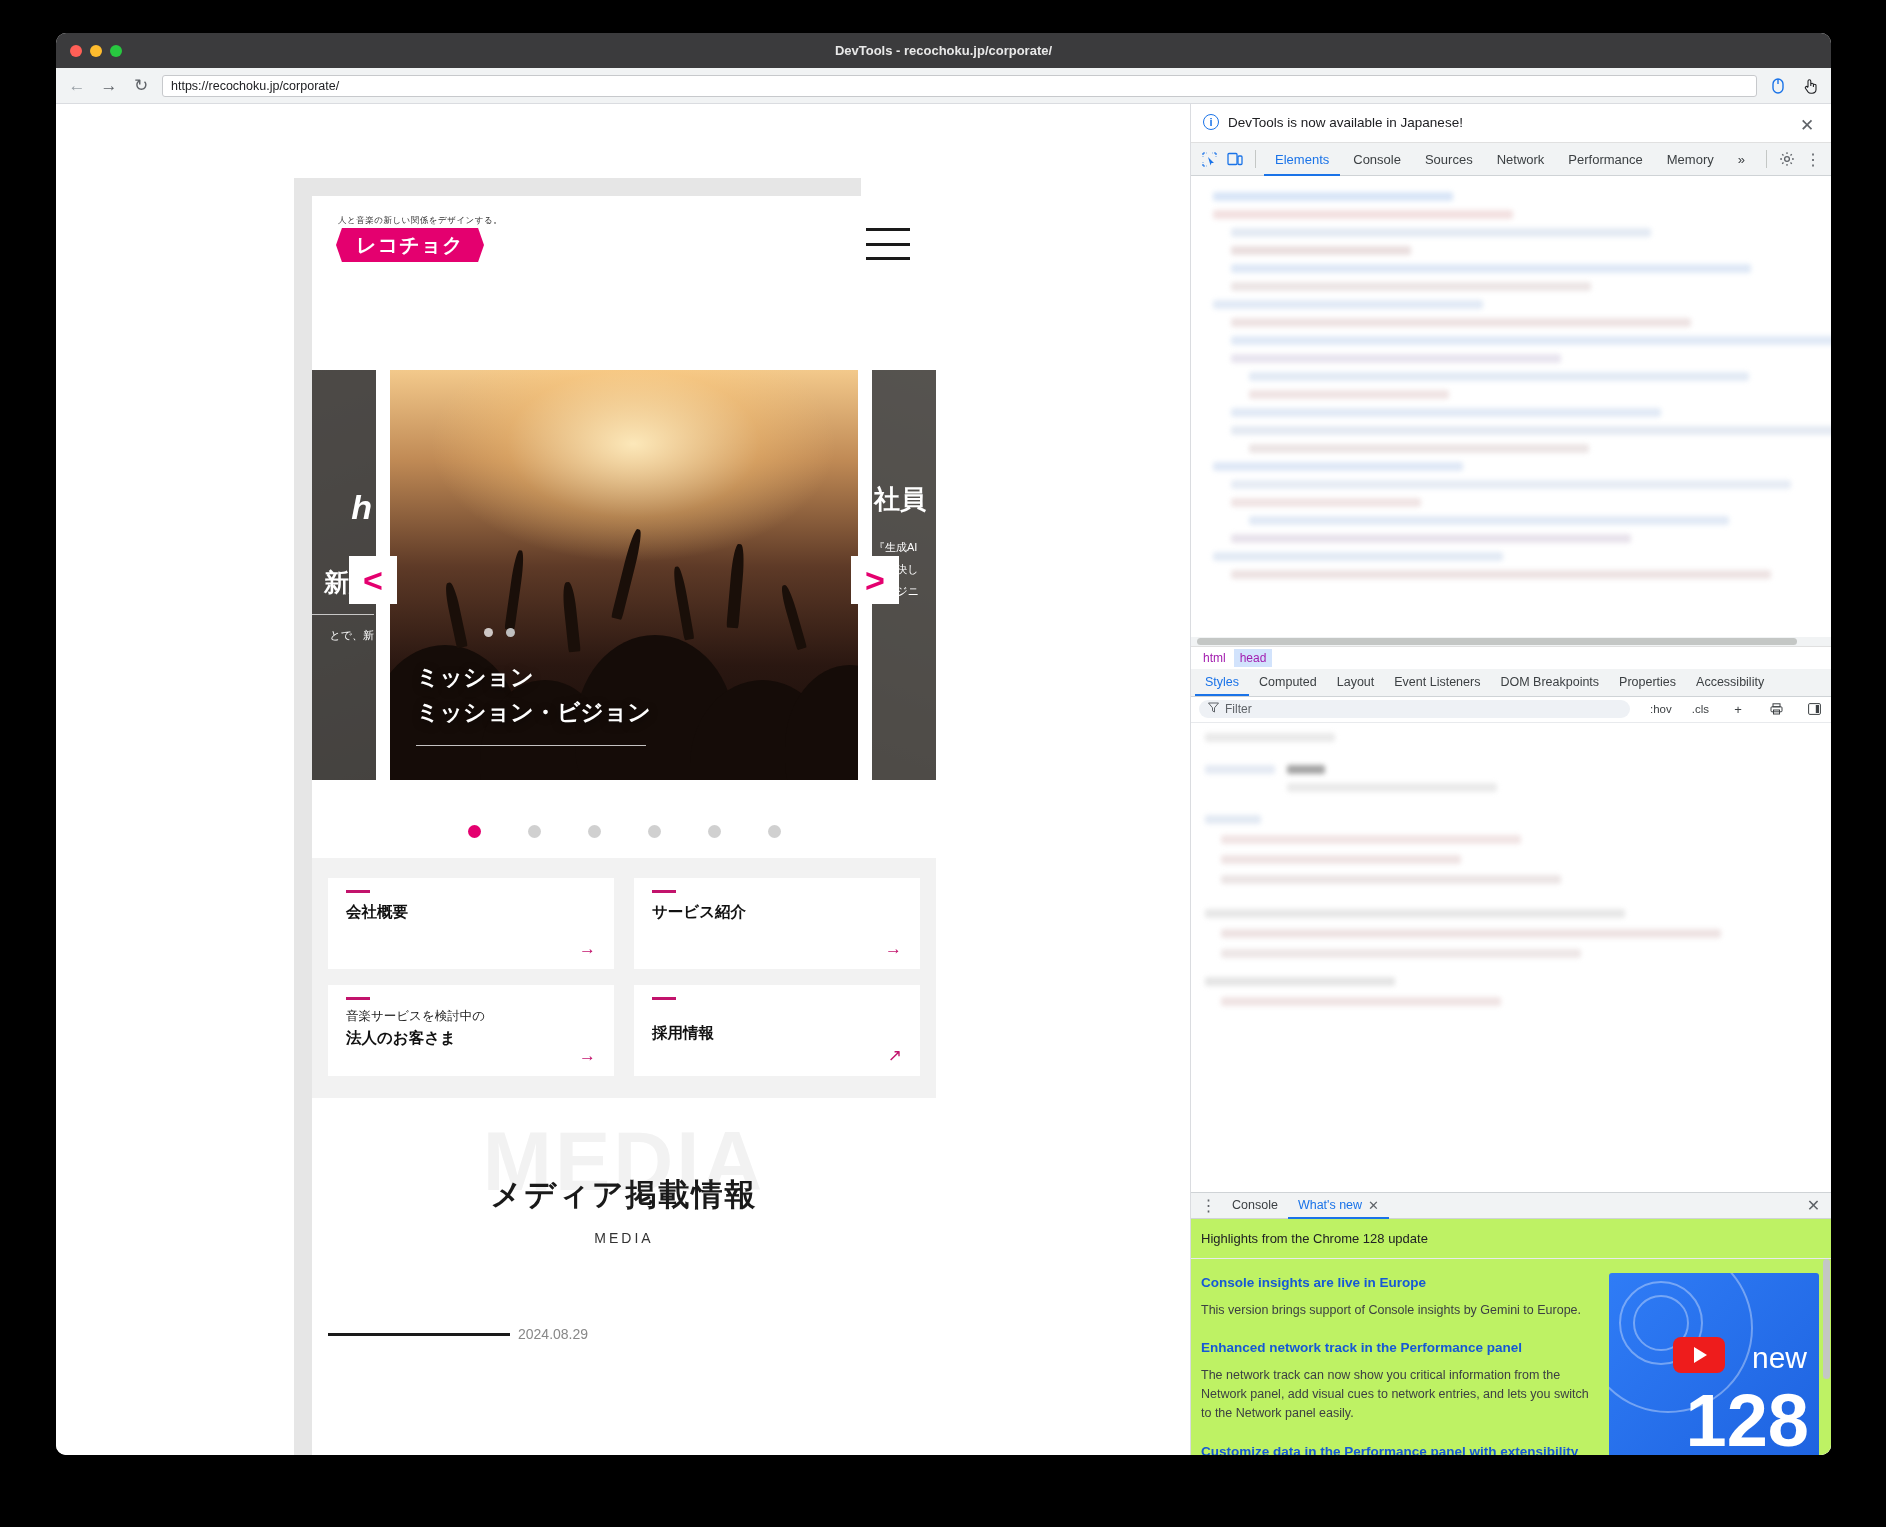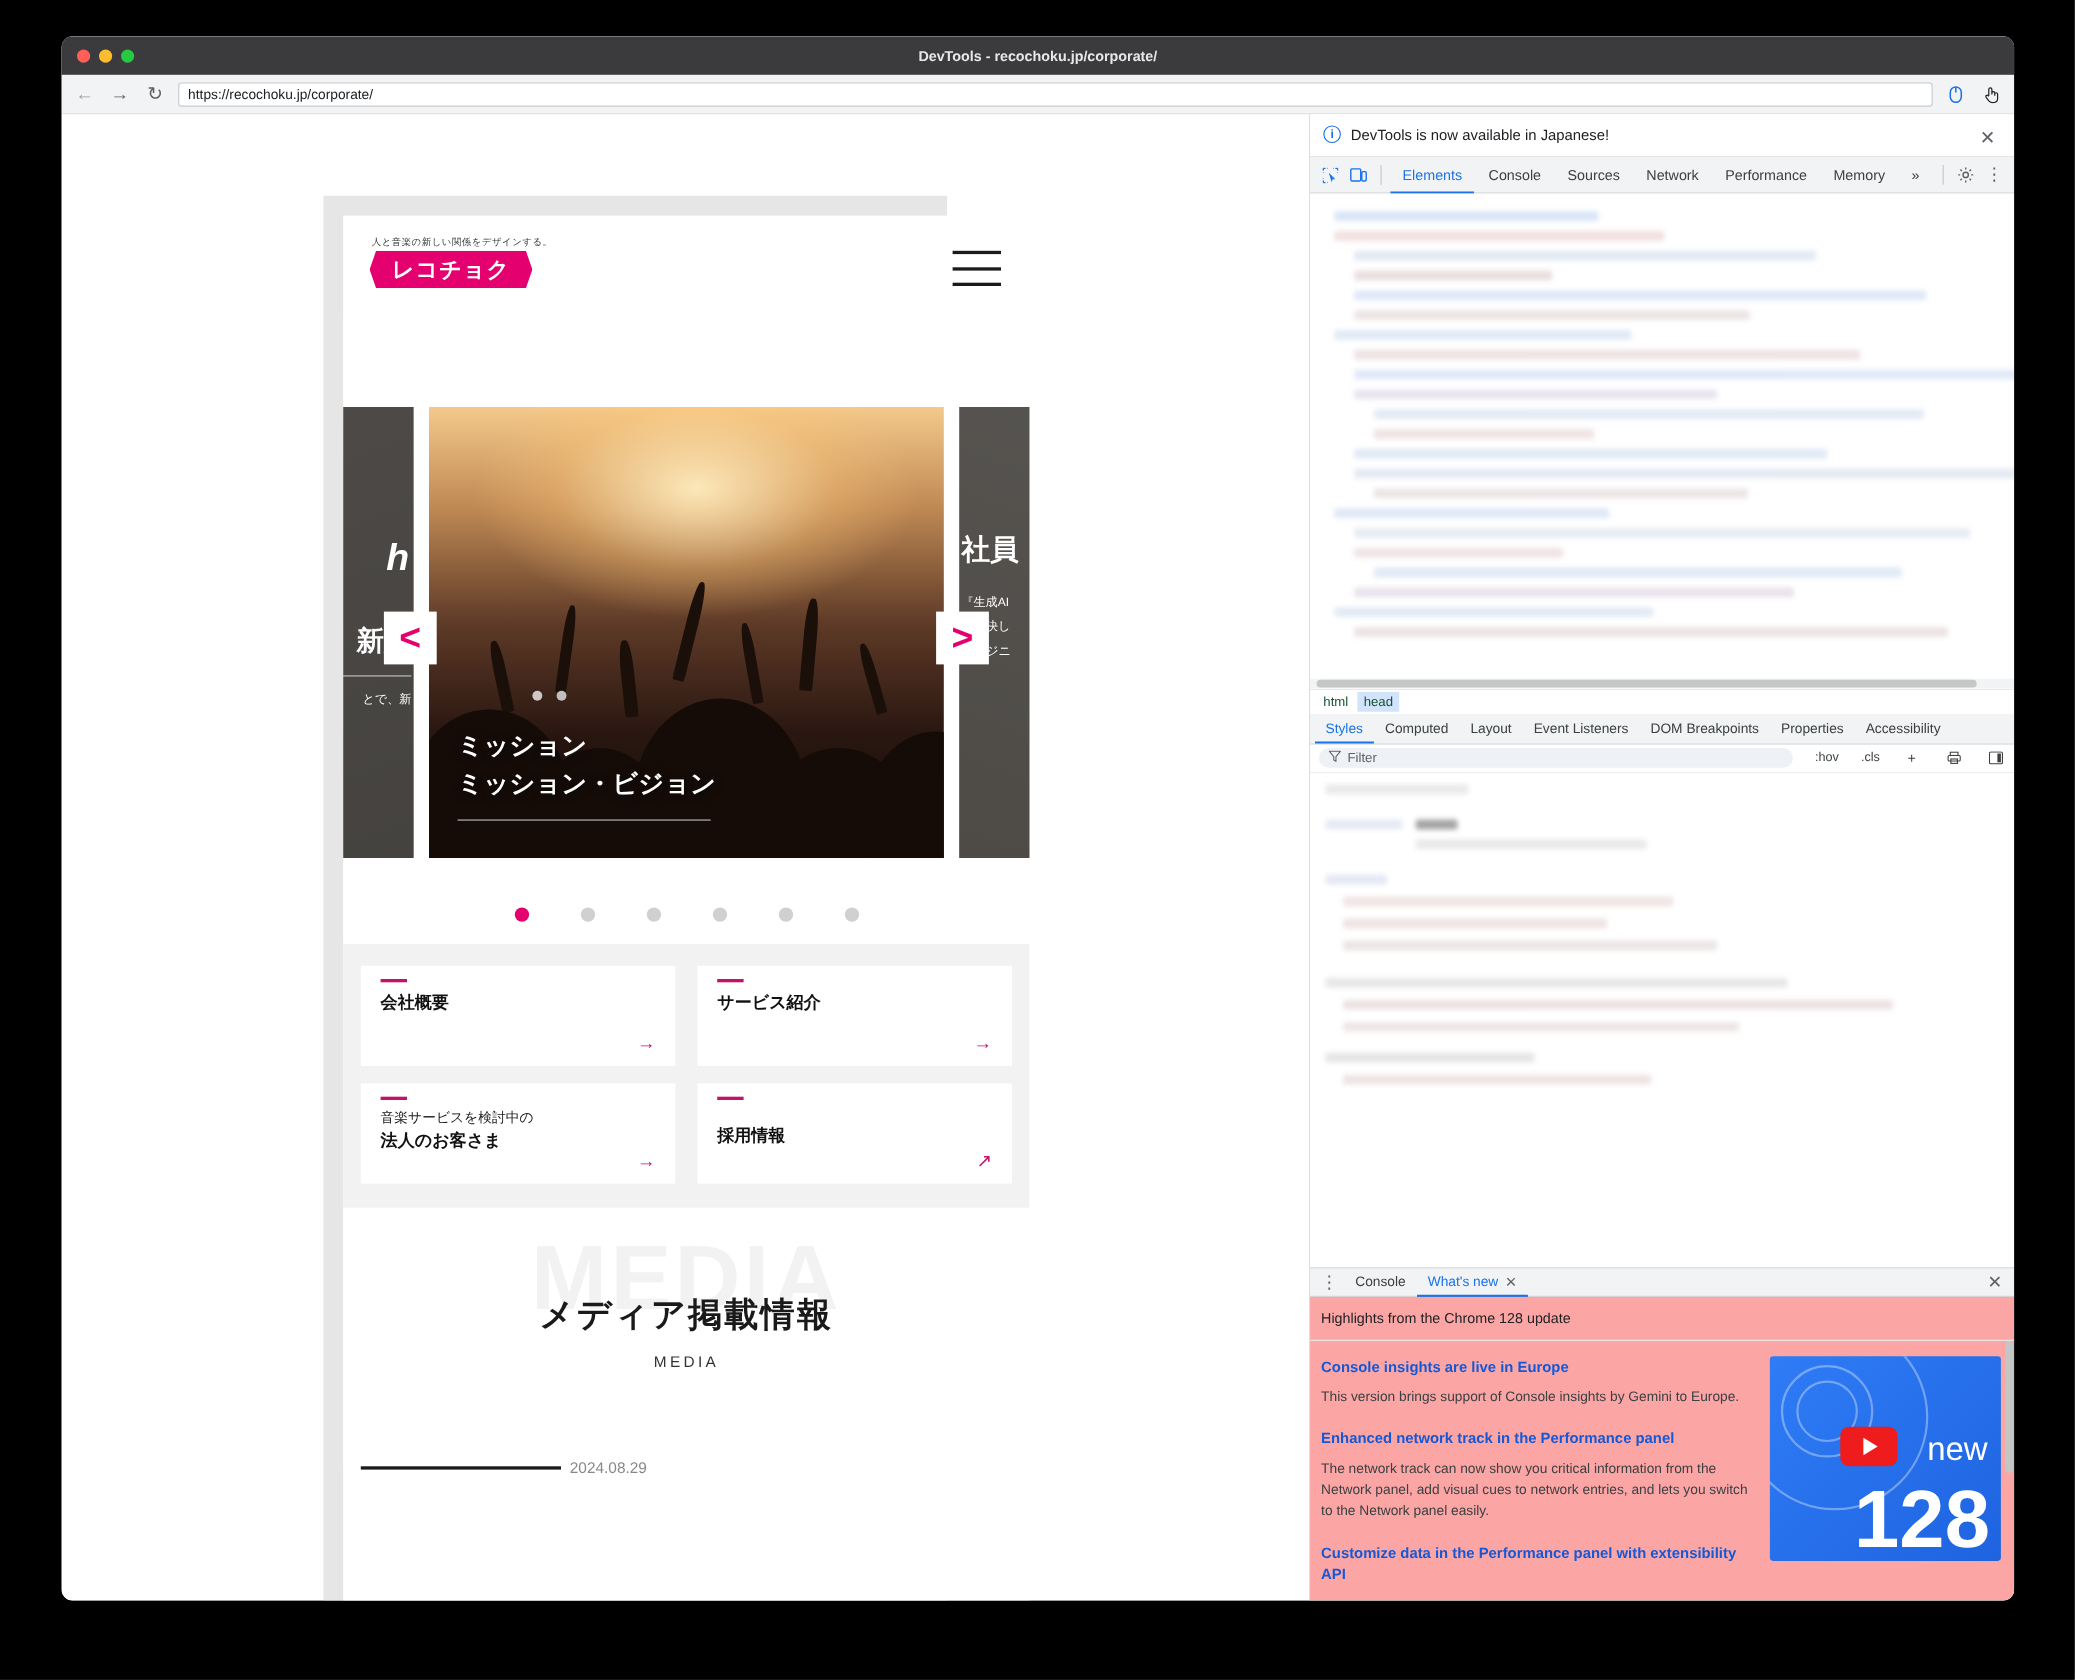--- a/index.html
+++ b/index.html
@@ -223,21 +223,21 @@
   .blur-line { position: absolute; height: 9px; border-radius: 2px; filter: blur(2.5px); opacity: .55; }
   #dom-hscroll {
     position: absolute; left: 0; right: 0; bottom: 0; height: 9px; background: #f1f3f4;
   }
   #dom-hscroll .thumb { position: absolute; left: 6px; width: 600px; height: 7px; top: 1px; background: #c4c7c5; border-radius: 4px; }
 
   #crumbs {
     height: 23px; background: #fff; border-top: 1px solid #e0e0e0;
     display: flex; align-items: center; gap: 2px; padding: 0 6px; flex: 0 0 23px;
   }
-  .crumb { font-size: 12px; padding: 2px 6px; color: #14532d; cursor: pointer; }
+  .crumb { font-size: 12px; padding: 2px 6px; color: #a21caf; cursor: pointer; }
   .crumb.on { background: #d2e3fc; }
 
   #styles-tabs {
     height: 28px; background: #f1f3f4; border-bottom: 1px solid #cfd3d6;
     display: flex; align-items: center; padding: 0 4px; flex: 0 0 28px;
   }
   .st-tab { padding: 0 10px; height: 28px; line-height: 28px; font-size: 12.5px; color: #3c4043; cursor: pointer; white-space: nowrap;}
   .st-tab.active { color: #1a73e8; box-shadow: inset 0 -2px 0 #1a73e8; }
 
   #filter-row {
@@ -255,21 +255,21 @@
 
   #drawer-tabs {
     height: 27px; background: #f1f3f4; border-top: 1px solid #cfd3d6; border-bottom: 1px solid #cfd3d6;
     display: flex; align-items: center; padding: 0 4px; flex: 0 0 27px;
   }
   .dw-tab { padding: 0 10px; height: 27px; line-height: 27px; font-size: 12.5px; color: #3c4043; cursor: pointer; display:flex; align-items:center; gap:6px;}
   .dw-tab.active { color: #1a73e8; box-shadow: inset 0 -2px 0 #1a73e8; }
   .dw-x { font-size: 13px; color: #5f6368; }
   #drawer-tabs .spacer { flex: 1; }
 
-  #whatsnew { flex: 0 0 auto; height: 276px; background: #fca5a5; overflow: hidden; position: relative; }
+  #whatsnew { flex: 0 0 auto; height: 236px; background: #bef264; overflow: hidden; position: relative; }
   #wn-head { font-size: 13px; color: #202124; padding: 12px 10px 12px 10px; border-bottom: 1px solid #e8eaed; }
   #wn-body { display: flex; gap: 16px; padding: 14px 12px 0 10px; }
   #wn-col { flex: 1; min-width: 0; }
   .wn-h { font-size: 13.5px; font-weight: bold; color: #1558d6; line-height: 1.45; margin-bottom: 8px; cursor: pointer; }
   .wn-p { font-size: 12.5px; color: #3c4043; line-height: 1.55; margin-bottom: 18px; }
   #wn-promo {
     flex: 0 0 210px; height: 186px; border-radius: 3px; position: relative; overflow: hidden;
     background: linear-gradient(135deg,#2f7cf6,#1e63e0);
   }
   .pr-ring { position: absolute; border: 2px solid rgba(255,255,255,.35); border-radius: 50%; }

